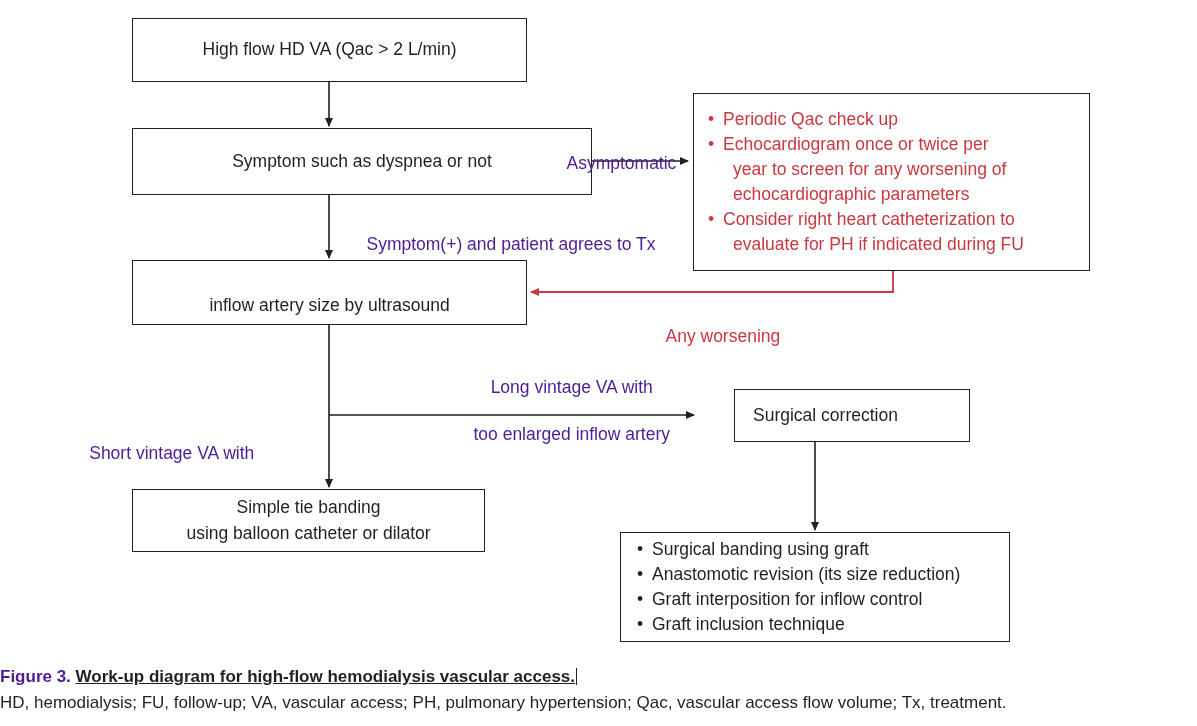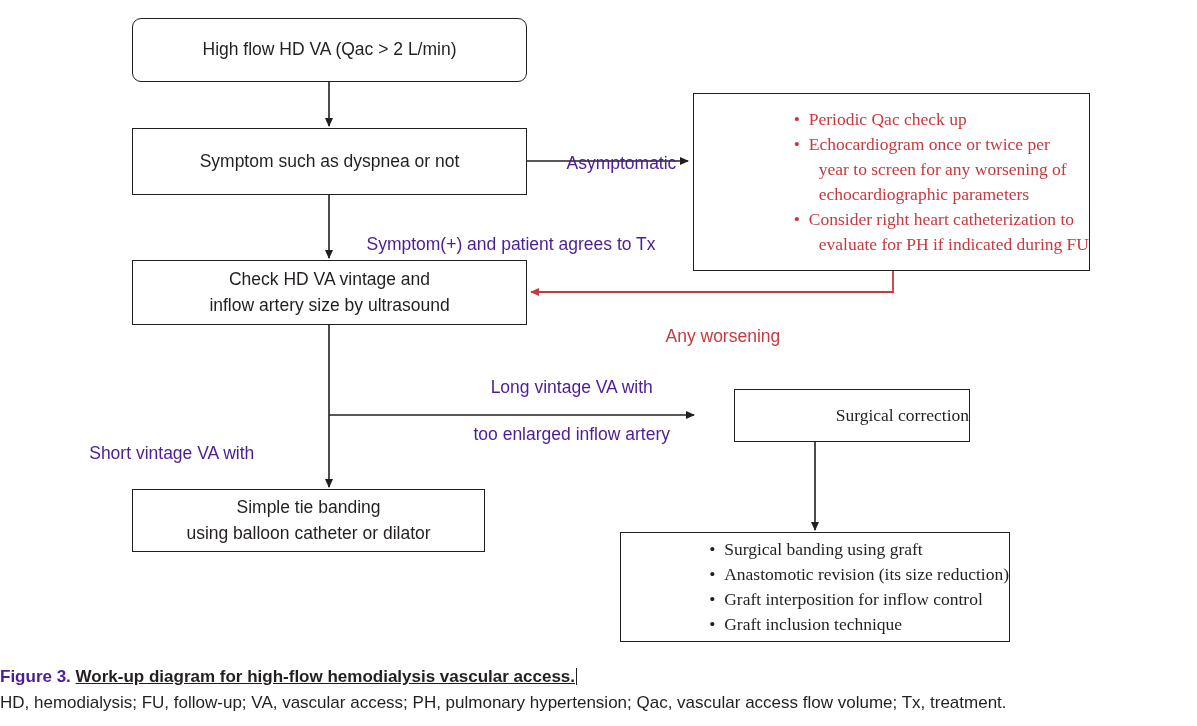--- a/index.html
+++ b/index.html
@@ -19,23 +19,22 @@
     display:flex;
     align-items:center;
     justify-content:center;
     text-align:center;
     font-size:17.5px;
     line-height:1.45;
     color:#231f20;
   }
   .box .inner{padding:0 10px;}
   .box.left-align{
-    justify-content:flex-end;
+    justify-content:flex-start;
     text-align:left;
-    font-family:Liberation Serif, serif;
   }
   .bullets{
     margin:0;padding:0;list-style:none;
     font-size:17.5px;line-height:1.42;
   }
   .bullets li{
     position:relative;
     padding-left:15px;
     text-indent:0;
   }
@@ -98,25 +97,25 @@
 
     <path d="M893,271 L893,292 L531,292" fill="none" stroke="#c8393f" stroke-width="1.8" marker-end="url(#arrowRed)"></path>
 
     <line x1="329" y1="325" x2="329" y2="487" stroke="#231f20" stroke-width="1.6" marker-end="url(#arrowBlack)"></line>
 
     <path d="M329,415 L694,415" fill="none" stroke="#231f20" stroke-width="1.6" marker-end="url(#arrowBlack)"></path>
 
     <line x1="815" y1="442" x2="815" y2="530" stroke="#231f20" stroke-width="1.6" marker-end="url(#arrowBlack)"></line>
   </svg>
 
-  <div class="box" style="left:132px;top:18px;width:395px;height:64px;border-radius:9px;">
+  <div class="box" style="left:132px;top:18px;width:395px;height:64px;">
     <span class="inner">High flow HD VA (Qac &gt; 2 L/min)</span>
   </div>
 
-  <div class="box" style="left:132px;top:128px;width:395px;height:67px;">
+  <div class="box" style="left:132px;top:128px;width:460px;height:67px;">
     <span class="inner">Symptom such as dyspnea or not</span>
   </div>
 
   <div class="box left-align" style="left:693px;top:93px;width:397px;height:178px;padding-left:14px;">
     <ul class="bullets red">
       <li>
         <span class="red-text">Periodic Qac check up</span>
       </li>
       <li>
         <span class="red-text">Echocardiogram once or twice per</span>
@@ -125,21 +124,21 @@
       </li>
       <li>
         <span class="red-text">Consider right heart catheterization to</span>
         <span class="cont red-text">evaluate for PH if indicated during FU</span>
       </li>
     </ul>
   </div>
 
   <div class="box" style="left:132px;top:260px;width:395px;height:65px;">
     <span class="inner">
-      <span>Check HD VA vintage and</span><br>
+      <br>
       <span>inflow artery size by ultrasound</span>
     </span>
   </div>
 
   <div class="box" style="left:132px;top:489px;width:353px;height:63px;">
     <span class="inner">
       <span>Simple tie banding</span><br>
       <span>using balloon catheter or dilator</span>
     </span>
   </div>

